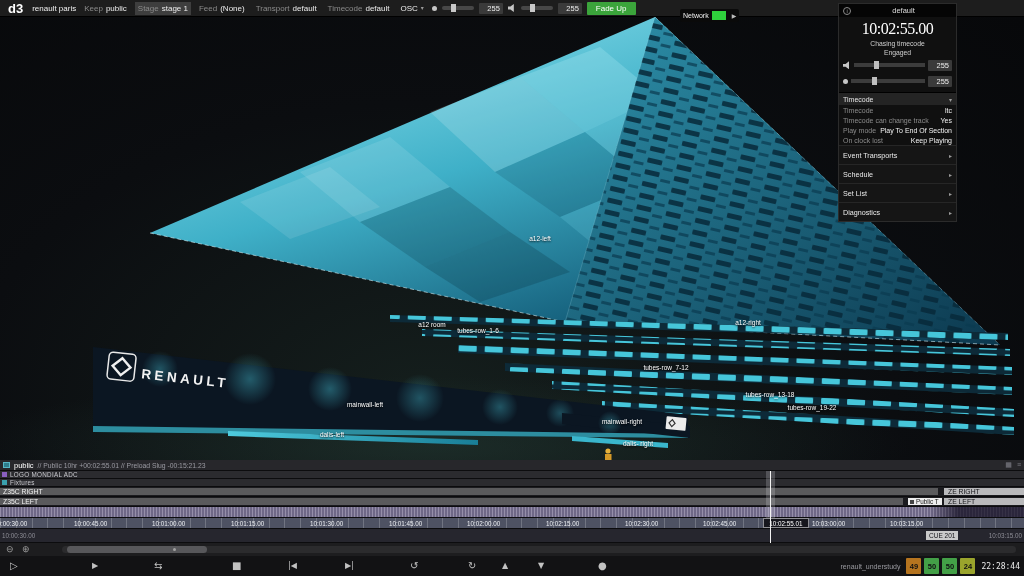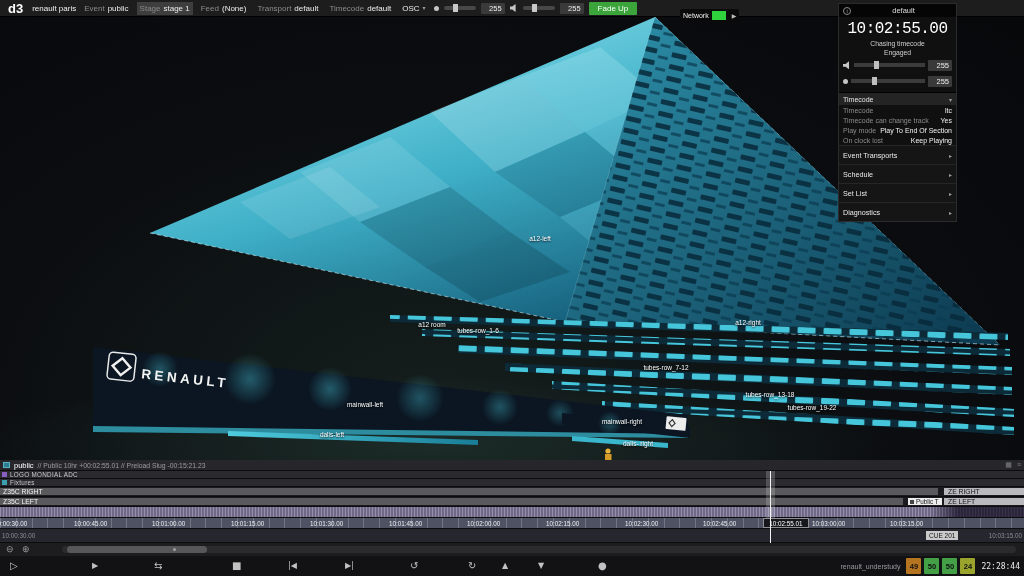--- a/index.html
+++ b/index.html
@@ -36,21 +36,21 @@
   .network .led{width:14px;height:9px;background:#2fd13c}
   .network .arrow{font-size:6px;color:#bbb;padding-left:3px}
 
   
   .panel{position:absolute;top:3px;left:838px;width:119px;background:#101010;z-index:30;
     border:1px solid #2b2b2b;font-size:7px}
   .panel-header{display:flex;align-items:center;gap:4px;background:#050505;padding:2px 4px}
   .info-icon{width:8px;height:8px;border:1px solid #8a8a8a;border-radius:50%;color:#aaa;
     font-size:5.5px;display:flex;align-items:center;justify-content:center;flex:none}
   .panel-title{flex:1;text-align:center;color:#dcdcdc;font-size:7.5px}
-  .panel-tc{font-family:Liberation Mono, monospace;font-size:16px;color:#fff;
+  .panel-tc{font-family:Liberation Serif, serif;font-size:16px;color:#fff;
     text-align:center;padding:3px 0 1px;letter-spacing:-.5px}
   .panel-status{text-align:center;color:#cfcfcf;font-size:6.8px;line-height:1.35}
   .p-slider-row{display:flex;align-items:center;gap:3px;padding:2.5px 4px}
   .pslider{flex:1;height:4px;background:#3c3c3c;position:relative}
   .pslider .thumb{position:absolute;left:28%;top:-2px;width:5px;height:8px;background:#bfbfbf}
   .sect-header{display:flex;justify-content:space-between;align-items:center;background:#242424;
     border-top:1px solid #000;padding:2.5px 4px;color:#e4e4e4;margin-top:3px}
   .prop-row{display:flex;justify-content:space-between;gap:4px;padding:1.5px 4px}
   .prop-label{color:#8b8b8b}
   .prop-value{color:#f2f2f2;text-align:right;white-space:nowrap}
@@ -124,21 +124,21 @@
 </style>
 </head>
 <body>
 
 <div class="app">
 
   <div class="topbar">
     <span class="logo">d3</span>
     <span class="project">renault paris</span>
     <span class="menu-pair">
-      <span class="tb-label">Event</span>
+      <span class="tb-label">Keep</span>
       <span class="tb-value">public</span>
     </span>
     <span class="menu-pair selected">
       <span class="tb-label">Stage</span>
       <span class="tb-value">stage 1</span>
     </span>
     <span class="menu-pair">
       <span class="tb-label">Feed</span>
       <span class="tb-value">(None)</span>
     </span>

